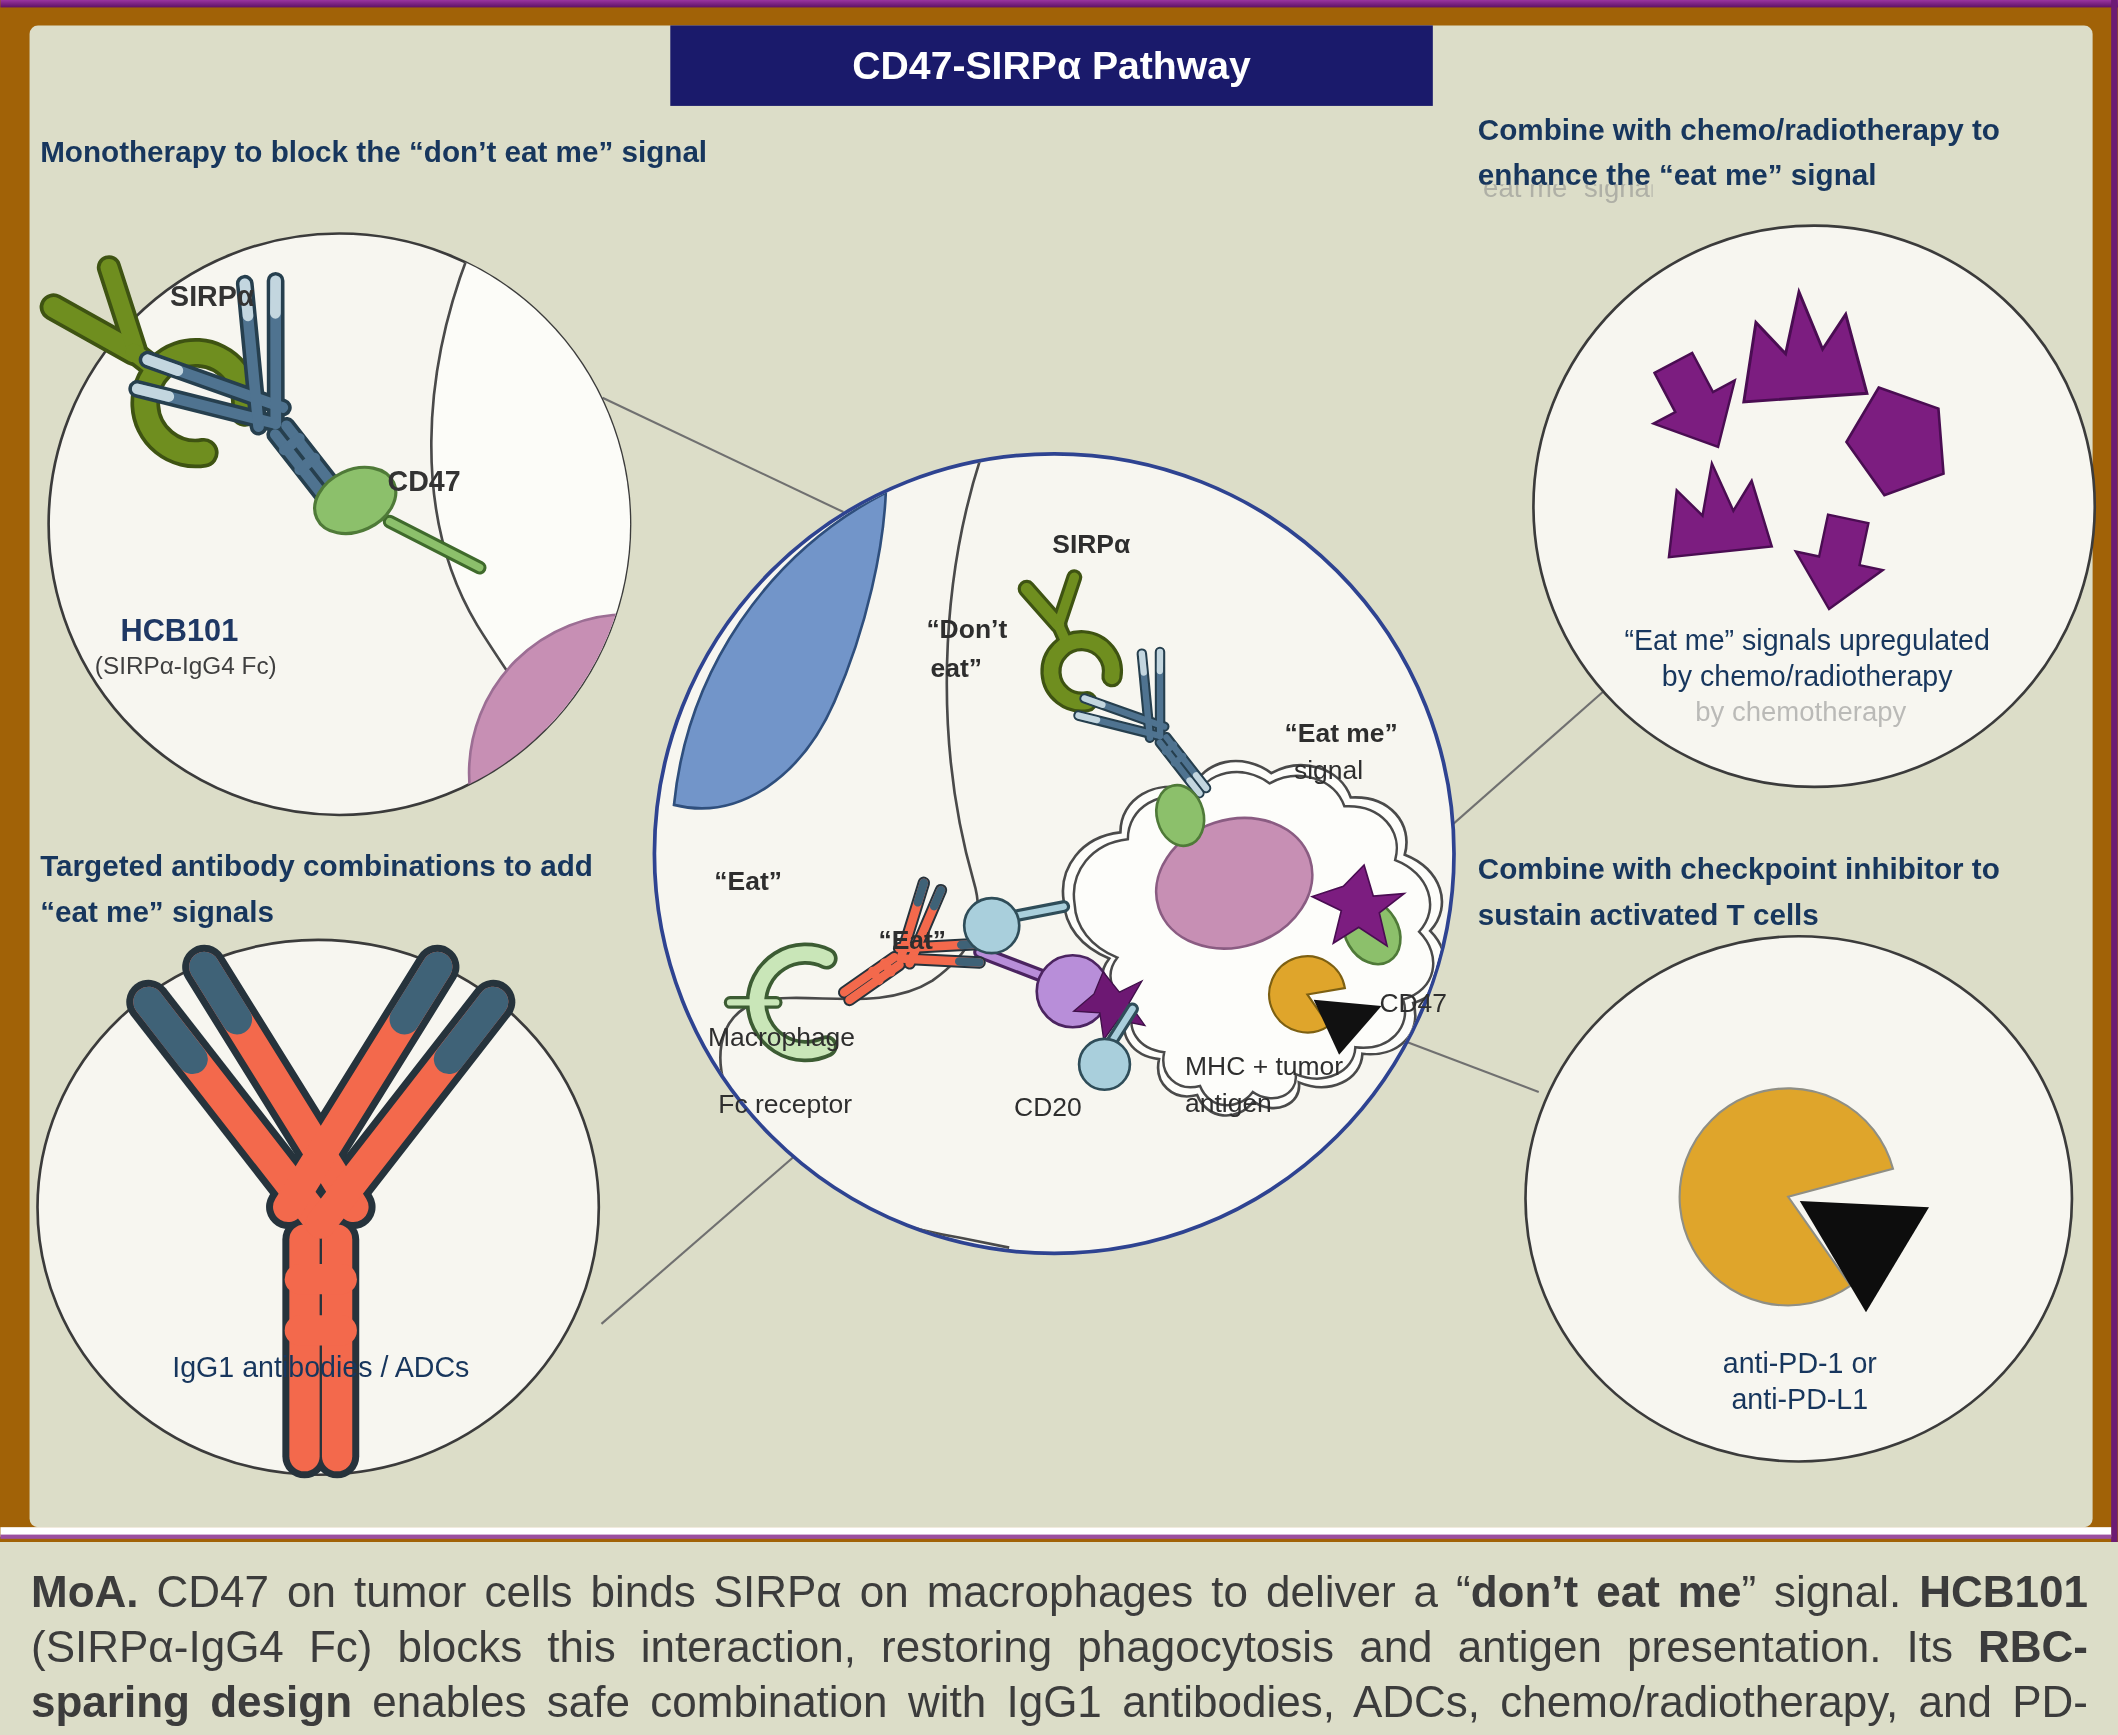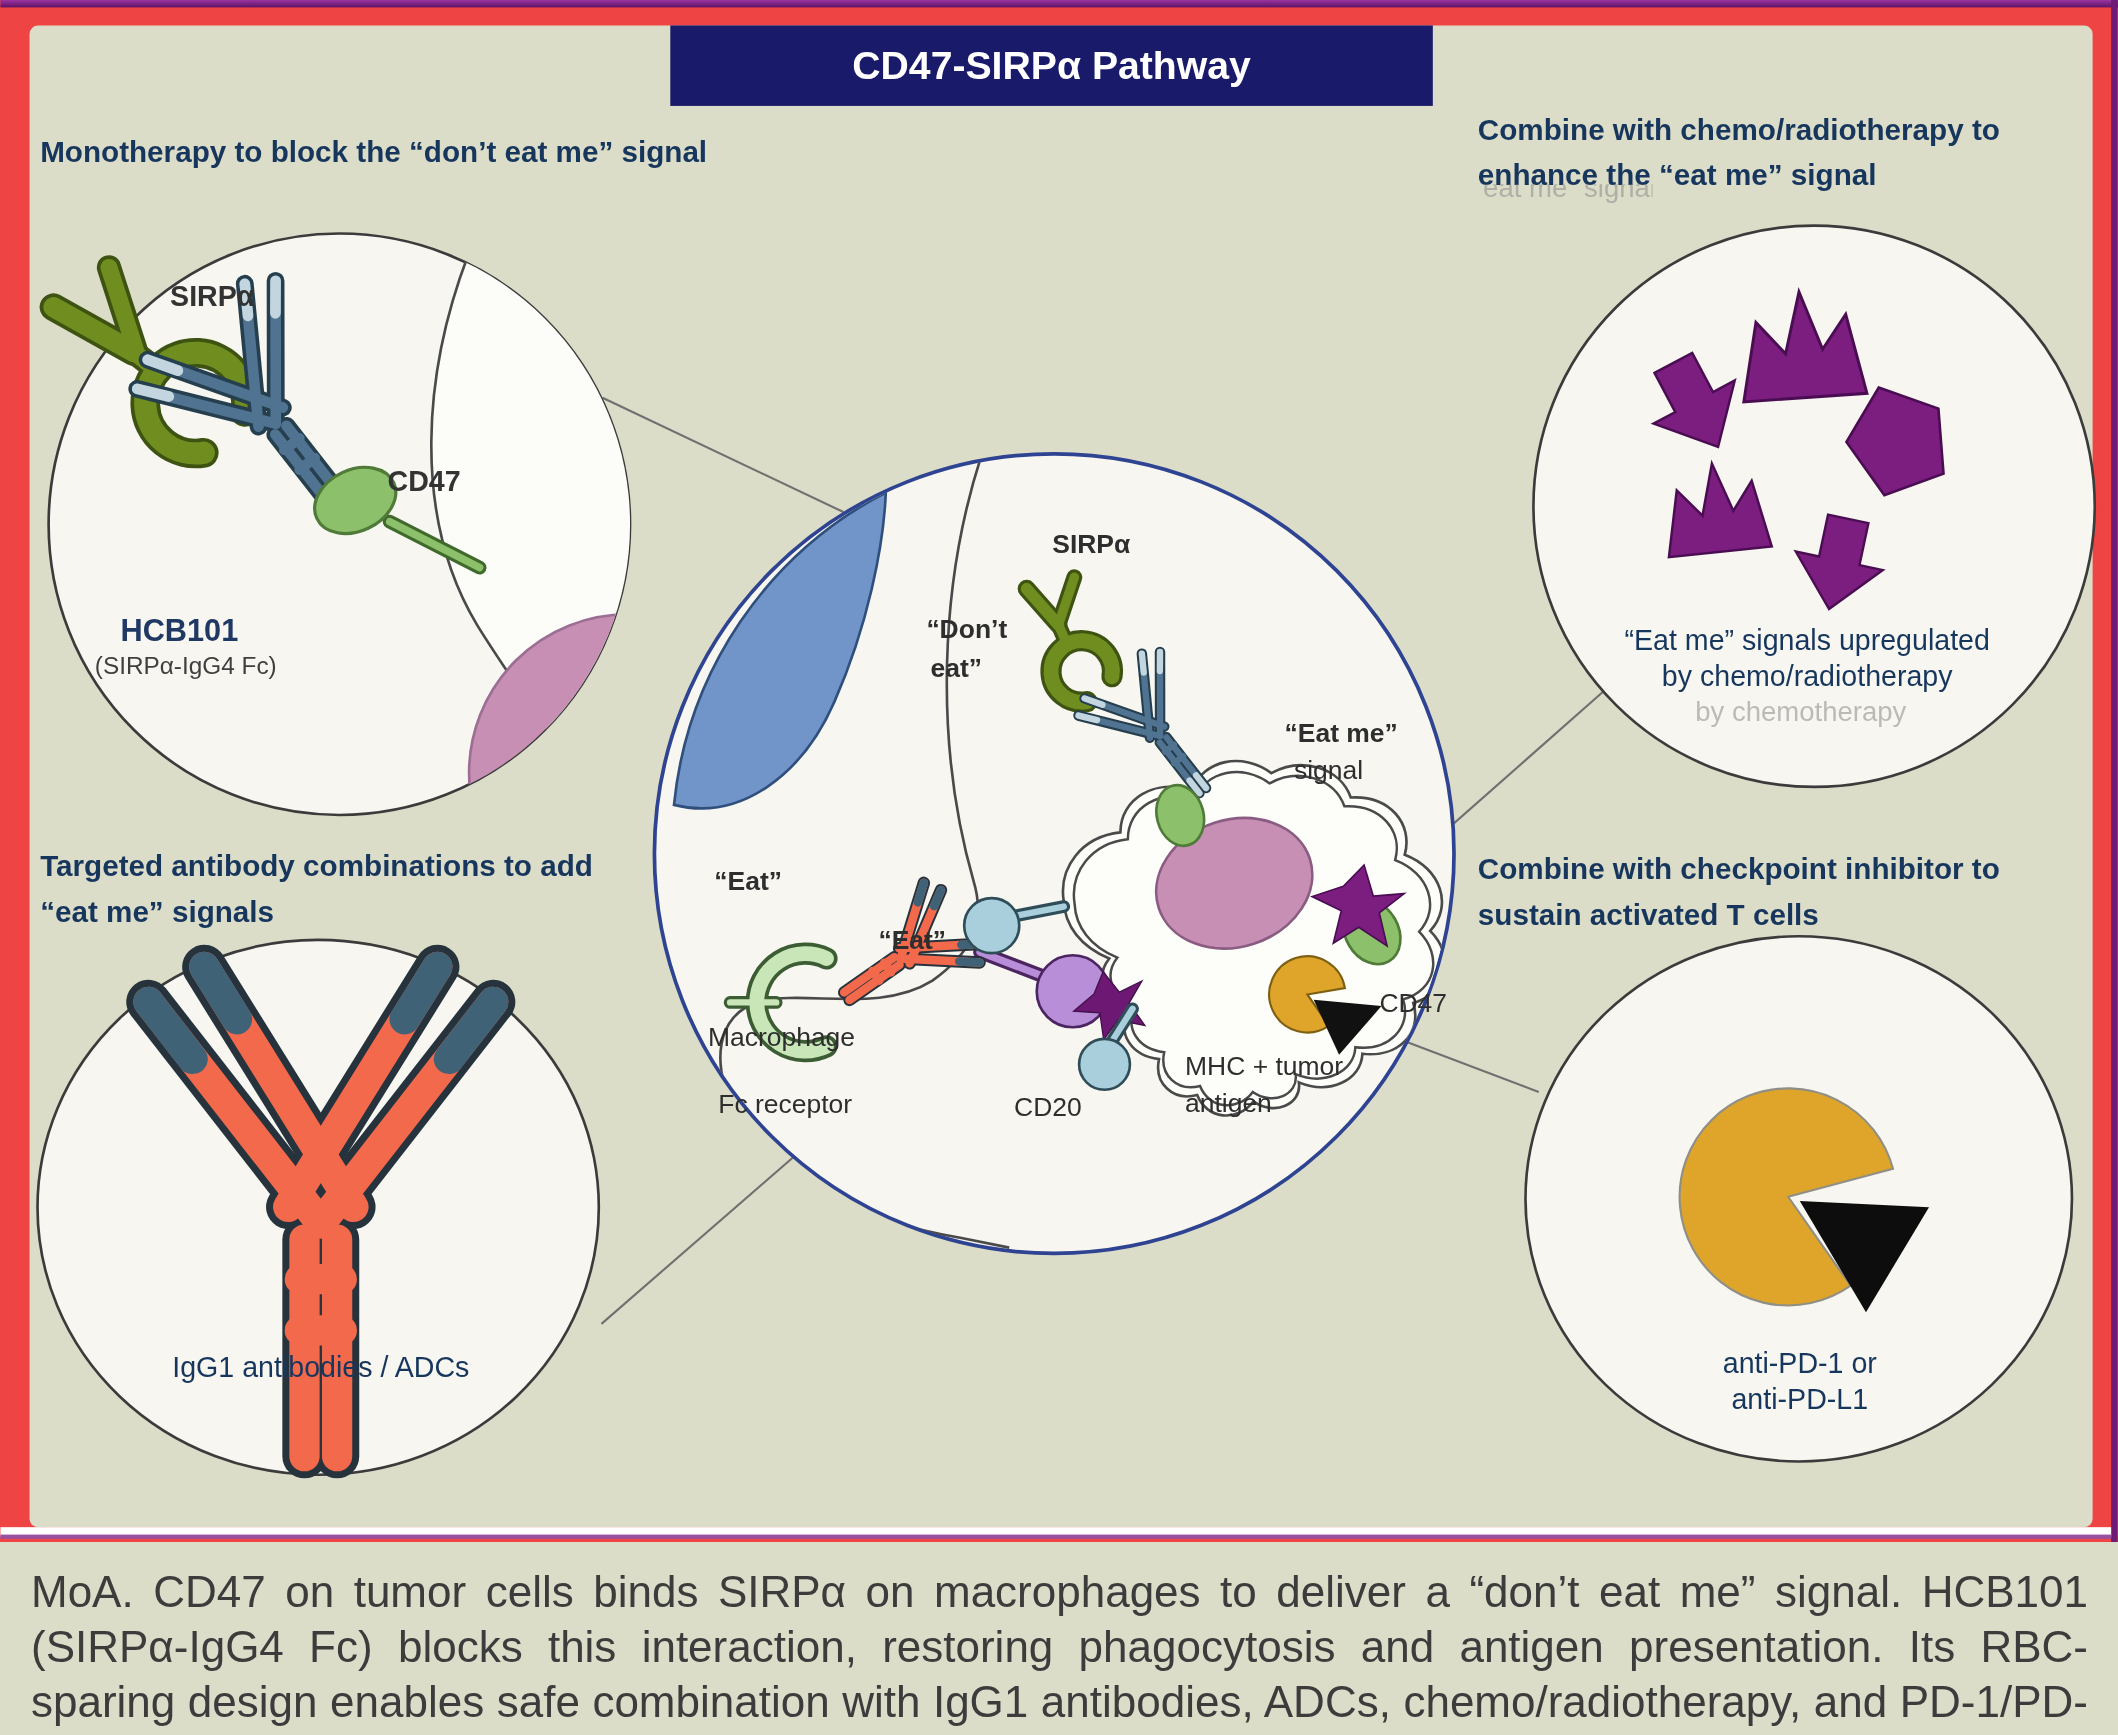--- a/index.html
+++ b/index.html
@@ -1,29 +1,29 @@
 <!DOCTYPE html>
 <html style="font-size:8.5px"><head>
 <meta charset="utf-8">
 <style>
   html,body{margin:0;padding:0;background:#ffffff;}
-  .page{position:relative;width:2119px;height:1735px;background:#ef4444;overflow:hidden;
+  .page{position:relative;width:2119px;height:1735px;background:#a16207;overflow:hidden;
         font-family:"Liberation Sans",sans-serif;}
   svg{position:absolute;top:0;left:0;}
   svg text{font-family:"Liberation Sans",sans-serif;}
   .hd{font-size:56px;font-weight:bold;fill:#17365d;}
   .cap{font-size:54px;fill:#17365d;}
   .lbl{font-size:50px;fill:#2e2e2e;}
   .lblb{font-size:54px;font-weight:bold;fill:#333333;}
   .ghost{font-size:52px;fill:#8a8a8a;opacity:.55;}
   .title-t{font-size:74px;font-weight:bold;fill:#ffffff;}
   .moa-band{position:absolute;left:0;top:1542px;width:2119px;height:193px;background:#dcddc8;}
   .moa-text{margin:0;padding:22px 31px 0 31px;font-size:44px;line-height:1.25;color:#3c3c3c;
             text-align:justify;}
-  .moa-text b{font-weight:normal;}
+  .moa-text b{font-weight:bold;}
 </style>
 </head>
 <body>
 
 <div class="page">
 
 <svg width="2119" height="1542" viewBox="0 0 4000 2912">
   <defs>
     <linearGradient id="topbar" x1="0" y1="0" x2="0" y2="1">
       <stop offset="0" stop-color="#9a35a0"></stop>

